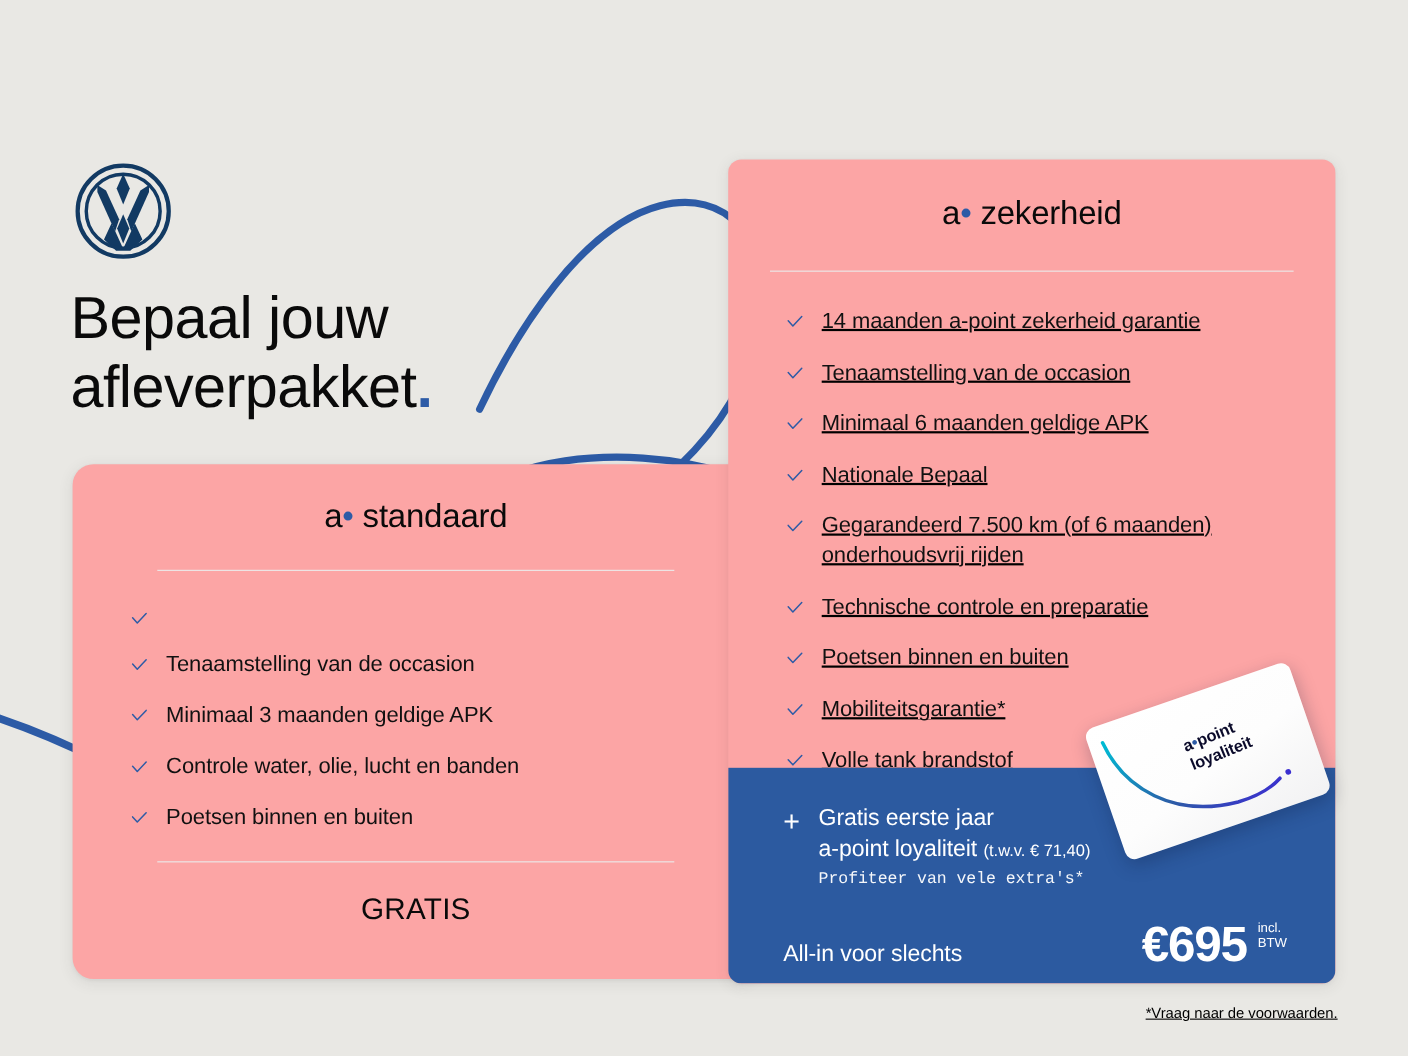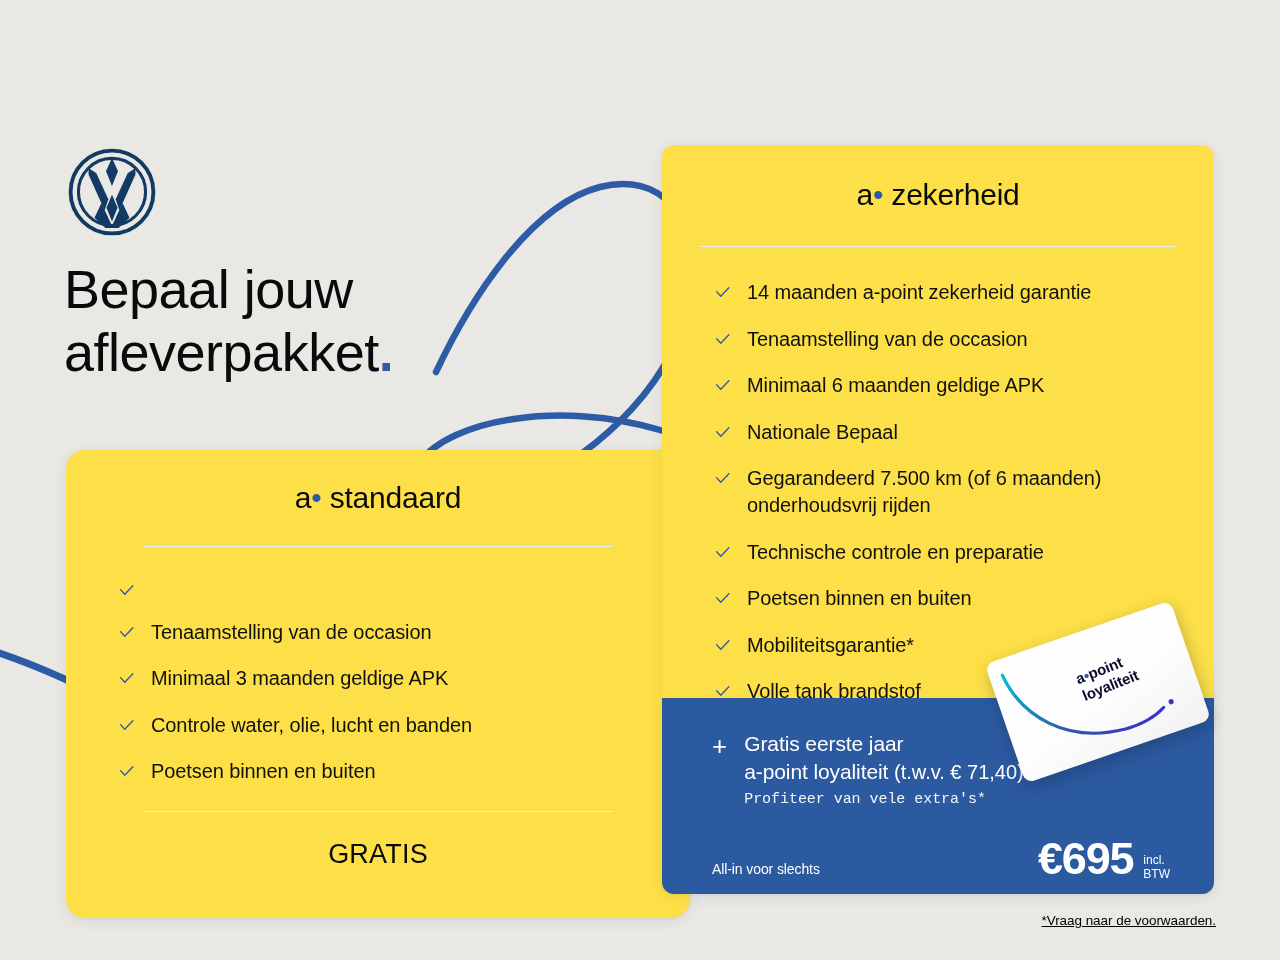--- a/index.html
+++ b/index.html
@@ -56,28 +56,28 @@
     color: #0a0a0a;
   }
   .headline .dot {
     color: #2d5ba6;
     font-weight: 700;
   }
 
   
   .card {
     position: absolute;
-    background: #fde047;
+    background: #fca5a5;
     border-radius: 12px;
     box-shadow: 0 3px 14px rgba(60, 60, 60, 0.09), 0 1px 3px rgba(60,60,60,0.05);
     z-index: 4;
   }
   .card-standaard {
     left: 66px;
-    top: 450px;
+    top: 422px;
     width: 624px;
     height: 468px;
     z-index: 4;
     border-radius: 19px;
   }
   .card-zekerheid {
     left: 662px;
     top: 145px;
     width: 552px;
     height: 749px;
@@ -106,21 +106,21 @@
   .card-standaard .divider-top { width: 470px; margin-top: 31px; }
   .card-standaard .divider-bottom { width: 470px; margin-top: 26px; }
   .card-zekerheid .divider-top { width: 476px; margin-top: 34px; }
 
   ul.feature-list {
     list-style: none;
     margin: 0;
     padding: 0;
   }
   .card-standaard ul.feature-list { margin: 30px 0 0 52px; }
-  .card-zekerheid ul.feature-list { margin: 32px 0 0 52px; }
+  .card-zekerheid ul.feature-list { margin: 32px 0 0 52px; text-decoration: underline; }
 
   ul.feature-list li {
     display: flex;
     align-items: flex-start;
     font-size: 20px;
     line-height: 1.35;
     color: #111111;
     letter-spacing: -0.1px;
   }
   .card-standaard ul.feature-list li { margin-bottom: 19.5px; }
@@ -179,45 +179,45 @@
     letter-spacing: -0.1px;
     display: block;
   }
   .gratis-l2 {
     font-size: 21px;
     line-height: 1.33;
     letter-spacing: -0.1px;
     display: block;
   }
   .gratis-l2 .twv {
-    font-size: 20px;
+    font-size: 15px;
     letter-spacing: 0;
   }
   .gratis-sub {
     display: block;
     font-size: 15px;
     margin-top: 5px;
     opacity: 0.95;
     letter-spacing: -0.05px;
     font-family: Liberation Mono, monospace;
   }
   .price-row {
     display: flex;
     align-items: baseline;
     justify-content: space-between;
     margin-top: 28px;
     padding-right: 44px;
   }
   .price-label {
-    font-size: 14px;
+    font-size: 21px;
     letter-spacing: -0.1px;
   }
   .price-group {
     display: flex;
-    align-items: flex-end;
+    align-items: flex-start;
   }
   .price-amount {
     font-size: 45px;
     font-weight: 700;
     letter-spacing: -1.2px;
     line-height: 1;
   }
   .price-vat {
     font-size: 12px;
     line-height: 1.15;

